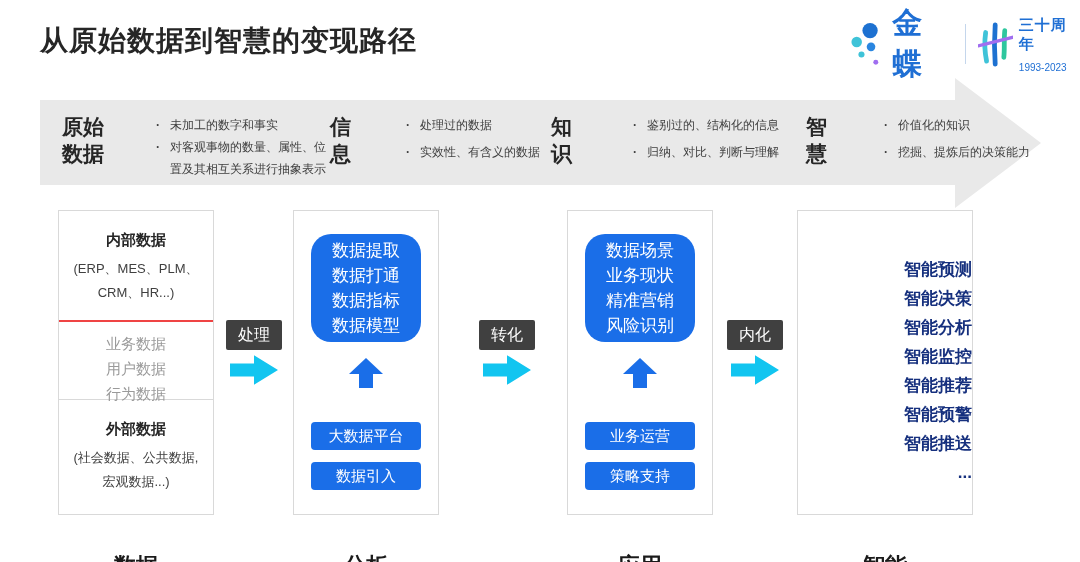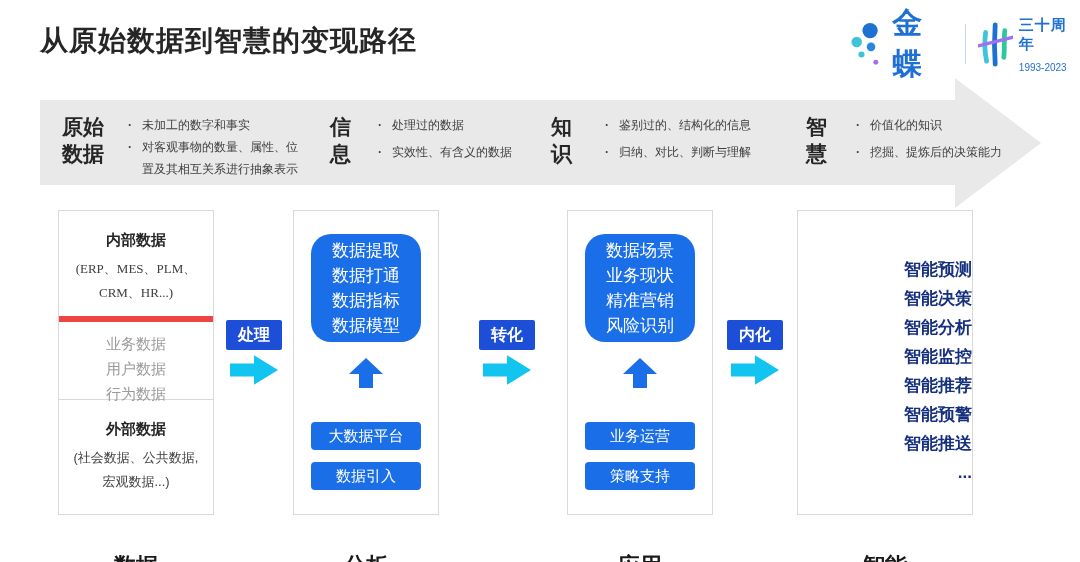--- a/index.html
+++ b/index.html
@@ -13,21 +13,21 @@
   .logo-divider { width:1px; height:40px; background:#c4d6ec; margin:0 12px; }
   .ann-text { display:flex; flex-direction:column; justify-content:center; margin-left:6px; }
   .ann-title { font-size:15px; font-weight:bold; color:#1f6fd4; letter-spacing:1px; }
   .ann-years { font-size:10px; color:#1f6fd4; margin-top:8px; }
 
   
   .band { position:absolute; left:40px; top:100px; width:915px; height:85px; background:#e9e9e9; }
   .band-head { position:absolute; left:955px; top:78px; width:0; height:0;
                border-top:65px solid transparent; border-bottom:65px solid transparent;
                border-left:86px solid #e9e9e9; }
-  .stage { position:absolute; top:110px; display:flex; align-items:flex-start; }
+  .stage { position:absolute; top:110px; display:flex; align-items:flex-start;gap:28px; }
   .stage-term { font-size:21px; font-weight:bold; color:#262626; line-height:1.3; padding-top:3px; }
   .term-2col { width:46px; }
   .term-1col { width:24px; }
   .stage-bullets { padding-top:4px; }
   .bullet { position:relative; padding-left:16px; font-size:12px; color:#404040; line-height:1.85; }
   .bullet::before { content:"·"; position:absolute; left:2px; top:0; font-weight:bold; color:#404040; }
   .gap-b { margin-top:5px; }
   #stage-raw { left:62px; }  #stage-raw .stage-bullets { margin-left:18px; width:176px; }
   #stage-info { left:330px; } #stage-info .stage-bullets { margin-left:22px; width:170px; }
   #stage-know { left:551px; } #stage-know .stage-bullets { margin-left:28px; width:186px; }
@@ -35,21 +35,21 @@
 
   
   .col-box { position:absolute; top:210px; height:305px; background:#ffffff; border:1px solid #d9d9d9; }
   #box-data { left:58px;  width:156px; }
   #box-analysis { left:293px; width:146px; }
   #box-application { left:567px; width:146px; }
   #box-intel { left:797px; width:176px; }
 
   
   .sec { text-align:center; }
-  .sec-top { height:111px; border-bottom:6px solid #ef4444; padding-top:20px;font-family:Liberation Serif, serif; }
+  .sec-top { height:111px; border-bottom:2px solid #ef4444; padding-top:20px; }
   .sec-mid { height:78px; border-bottom:1px solid #d9d9d9; padding-top:9px; }
   .sec-bot { padding-top:20px; }
   .sec-title { font-size:15px; font-weight:bold; color:#262626; margin-bottom:7px; }
   .sec-sub { font-size:13px; color:#404040; line-height:1.85; padding:0 8px; }
   .gray-item { font-size:15px; color:#9a9a9a; line-height:25px; }
 
   
   .cap-box { position:absolute; left:50%; transform:translateX(-50%); top:23px; width:110px; height:108px;
              background:#1a6ee8; border-radius:20px; color:#ffffff; font-size:17px;
              display:flex; flex-direction:column; justify-content:center; text-align:center; line-height:25px; }
@@ -59,22 +59,22 @@
           display:flex; align-items:center; justify-content:center; }
   .pill-1 { top:211px; } .pill-2 { top:251px; }
 
   
   .intel-list { padding-top:44px; text-align:right; }
   .intel-item { font-size:17px; font-weight:bold; color:#16307e; line-height:29px; }
 
   
   .connector { position:absolute; top:320px; width:56px; text-align:center; }
   #conn-1 { left:226px; } #conn-2 { left:479px; } #conn-3 { left:727px; }
-  .conn-badge { height:30px; background:#1d4ed8; border-radius:2px; color:#ffffff;
-                font-size:16px; font-weight:bold; display:flex; align-items:center; justify-content:center; }
+  .conn-badge { height:30px; background:#404040; border-radius:2px; color:#ffffff;
+                font-size:16px; font-weight:normal; display:flex; align-items:center; justify-content:center; }
   .conn-arrow { margin-top:5px; width:48px; height:30px; }
 
   
   .footer-label { position:absolute; top:527px; font-size:22px; font-weight:bold; color:#1a1a1a; text-align:center;margin-top:24px; }
   #fl-1 { left:58px; width:156px; } #fl-2 { left:293px; width:146px; }
   #fl-3 { left:567px; width:146px; } #fl-4 { left:797px; width:176px; }
 </style>
 </head>
 <body>
 

